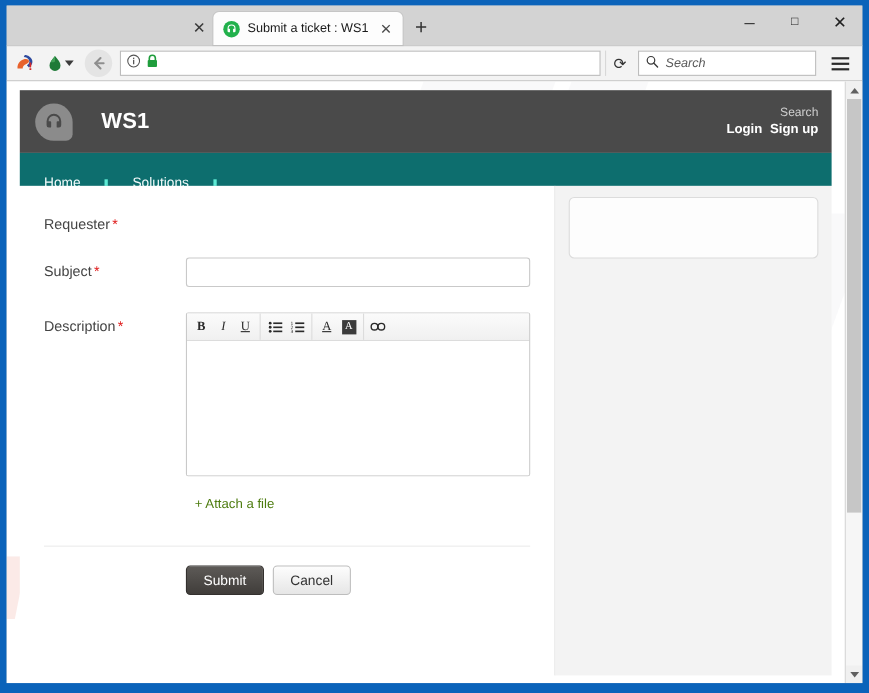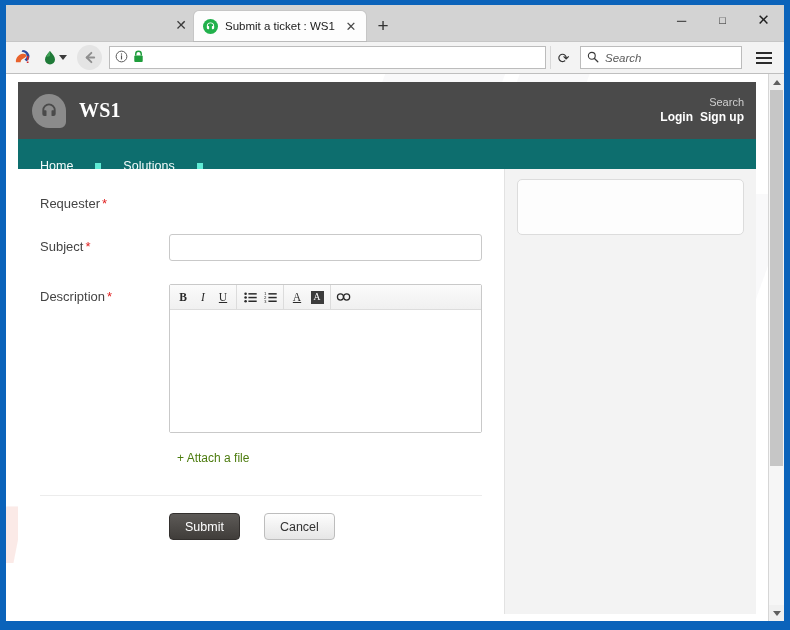--- a/index.html
+++ b/index.html
@@ -190,21 +190,21 @@
     padding: 0 12px 0 14px;
   }
   .logo-badge {
     width: 34px; height: 34px; flex: 0 0 34px;
     background: #8b8b8b;
     border-radius: 17px 17px 6px 17px;
     display: flex; align-items: center; justify-content: center;
   }
   .brand-title {
     color: #fff; font-size: 20px; font-weight: bold;
-    margin-left: 13px; letter-spacing: 0.2px; font-family: Liberation Serif, serif;
+    margin-left: 26px; letter-spacing: 0.2px;
   }
   .brand-right {
     margin-left: auto; text-align: right; line-height: 1.25;
   }
   .welcome { color: #cfcfcf; font-size: 11px; }
   .authlinks { display: flex; gap: 7px; justify-content: flex-end; margin-top: 1px; }
   .authlink {
     color: #fff; font-size: 12px; font-weight: bold; cursor: pointer;
   }
 
@@ -213,21 +213,21 @@
     position: relative; z-index: 2;
     margin: 0 12px;
     height: 30px;
     background: #0d6e6e;
     display: flex; align-items: stretch;
   }
   .navtab {
     display: flex; align-items: center;
     padding: 0 22px;
     color: #f3fbfb; font-size: 12.5px;
-    border-right: 6px solid #5eead4;
+    border-right: 3px solid #5eead4;
     cursor: pointer;
     margin-top: 24px;
   }
 
   
   .content {
     position: relative; z-index: 2;
     margin: 0 12px;
     display: flex;
     height: 445px;
@@ -321,21 +321,21 @@
   .attach {
     color: #4d7c0f; font-size: 12px;
     margin-top: 18px; margin-left: 8px;
     cursor: pointer; display: inline-block;
   }
   .divider {
     border-top: 1px solid #ececec;
     margin: 29px 0 0 0;
   }
   .btnrow {
-    display: flex; gap: 24px;
+    display: flex; gap: 8px;
     margin-top: 17px; padding-left: 129px;
   }
   .btn {
     height: 27px; padding: 0 15px;
     border-radius: 4px;
     font-family: "Liberation Sans", sans-serif;
     font-size: 12.5px;
     cursor: pointer;
   }
   .btn-primary {

